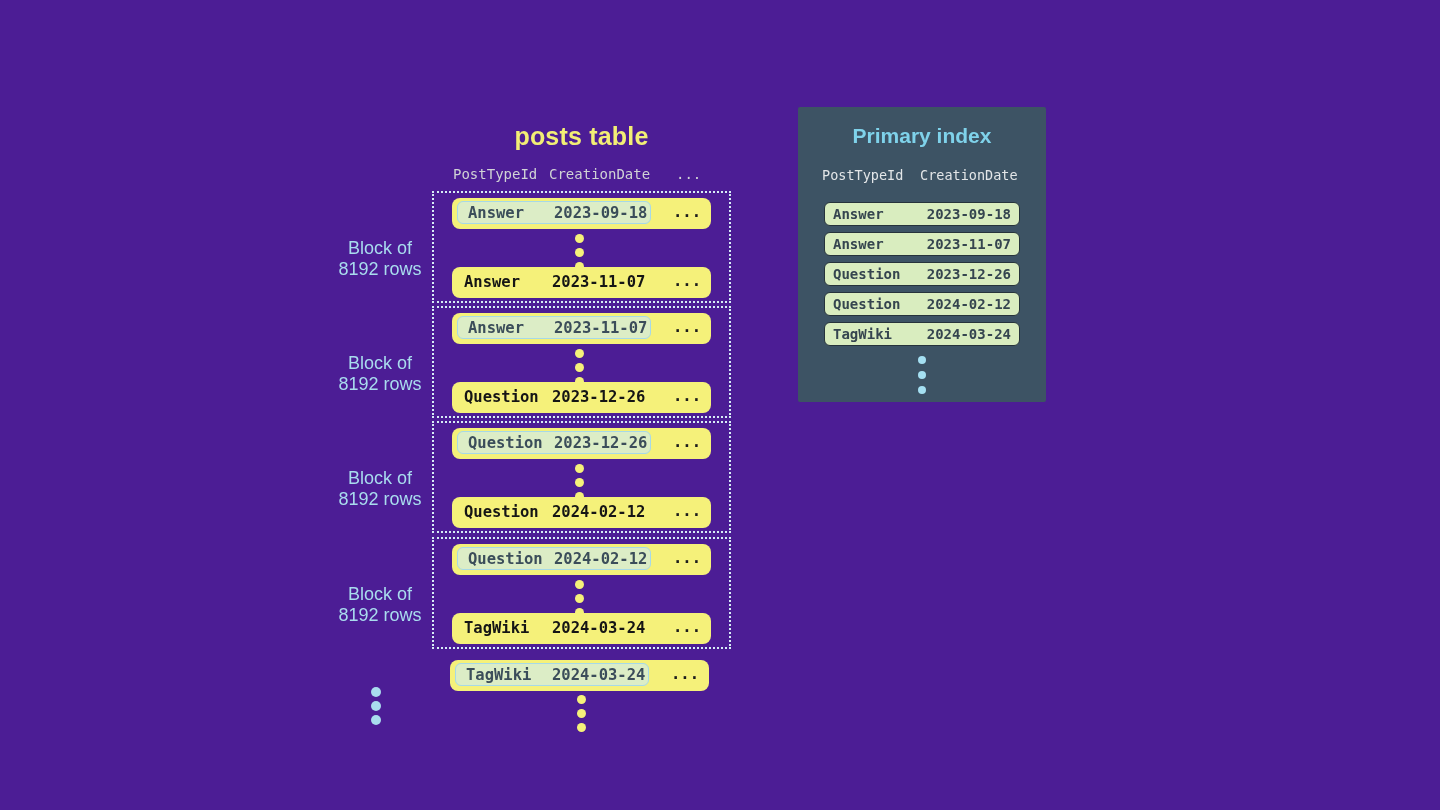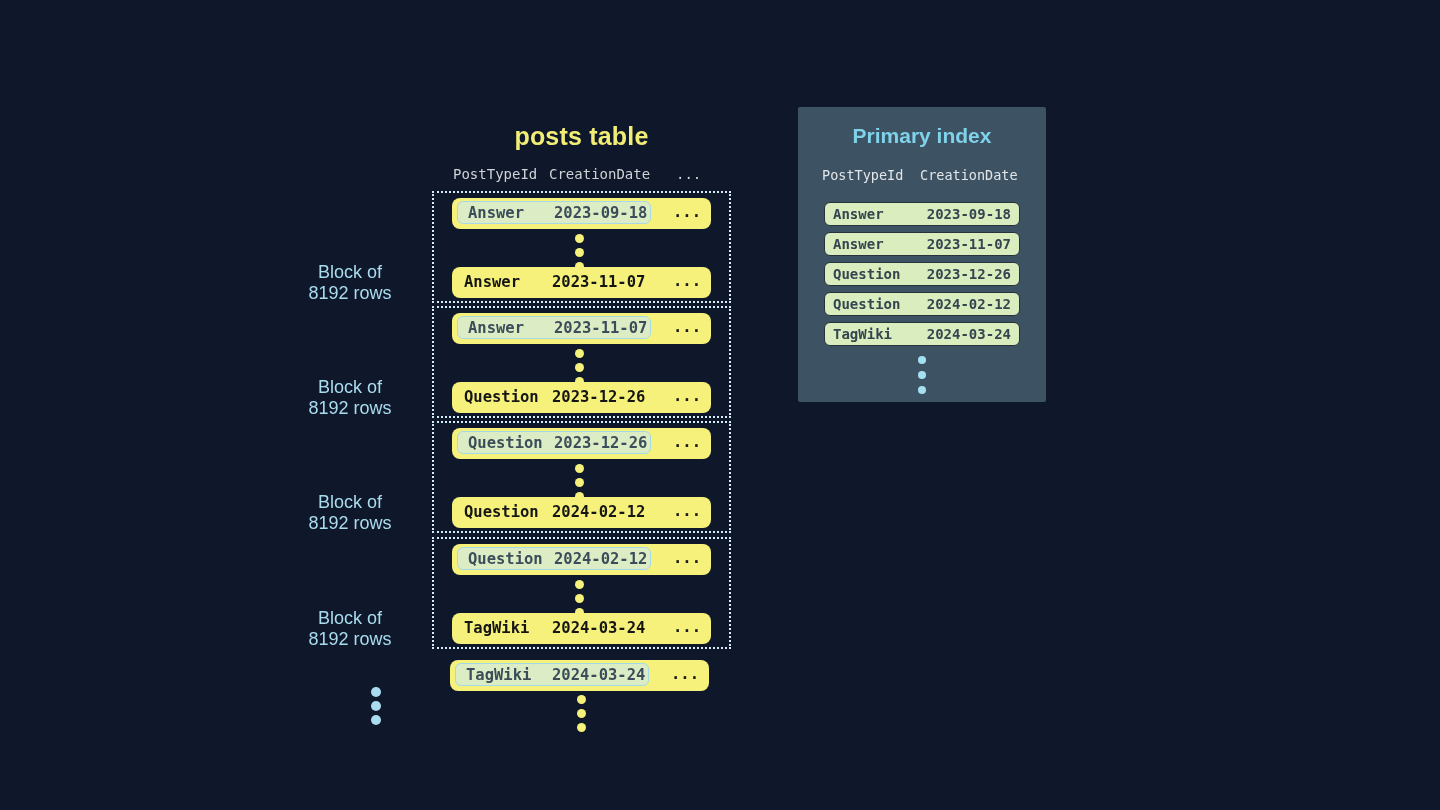--- a/index.html
+++ b/index.html
@@ -1,19 +1,19 @@
 <!DOCTYPE html>
 <html><head>
 <meta charset="utf-8">
 <style>
   html, body { margin: 0; padding: 0; background: #000; }
   #canvas {
     position: relative;
     width: 1440px; height: 810px;
-    background: #0f172a;
+    background: #4c1d95;
     overflow: hidden;
     font-family: "Liberation Sans", sans-serif;
   }
   .mono { font-family: "DejaVu Sans Mono", monospace; }
 
   
   .posts-title {
     position: absolute; left: 432px; top: 122px; width: 299px;
     text-align: center; font-size: 25px; font-weight: 700;
     color: #f2ee75; letter-spacing: 0.2px;
@@ -24,22 +24,22 @@
   }
   .posts-header .col1 { position: absolute; left: 21px; }
   .posts-header .col2 { position: absolute; left: 117px; }
   .posts-header .colmore { position: absolute; left: 244px; }
 
   .block {
     position: absolute; left: 432px; width: 295px; height: 108px;
     border: 2px dotted #d6edf6;
   }
   .block-label {
-    position: absolute; left: 294px; width: 112px; height: 44px;
-    text-align: center; color: #a9dcee; font-size: 18px; line-height: 21px; margin-top: 24px;
+    position: absolute; left: 324px; width: 112px; height: 44px;
+    text-align: center; color: #a9dcee; font-size: 18px; line-height: 21px;
   }
 
   .trow {
     position: absolute; left: 18px; width: 259px; height: 31px;
     background: #f5f17a; border-radius: 8px;
   }
   .trow.first { top: 5px; }
   .trow.last  { top: 74px; }
   .trow .hl-box {
     position: absolute; left: 5px; top: 3px; width: 194px; height: 23px;

